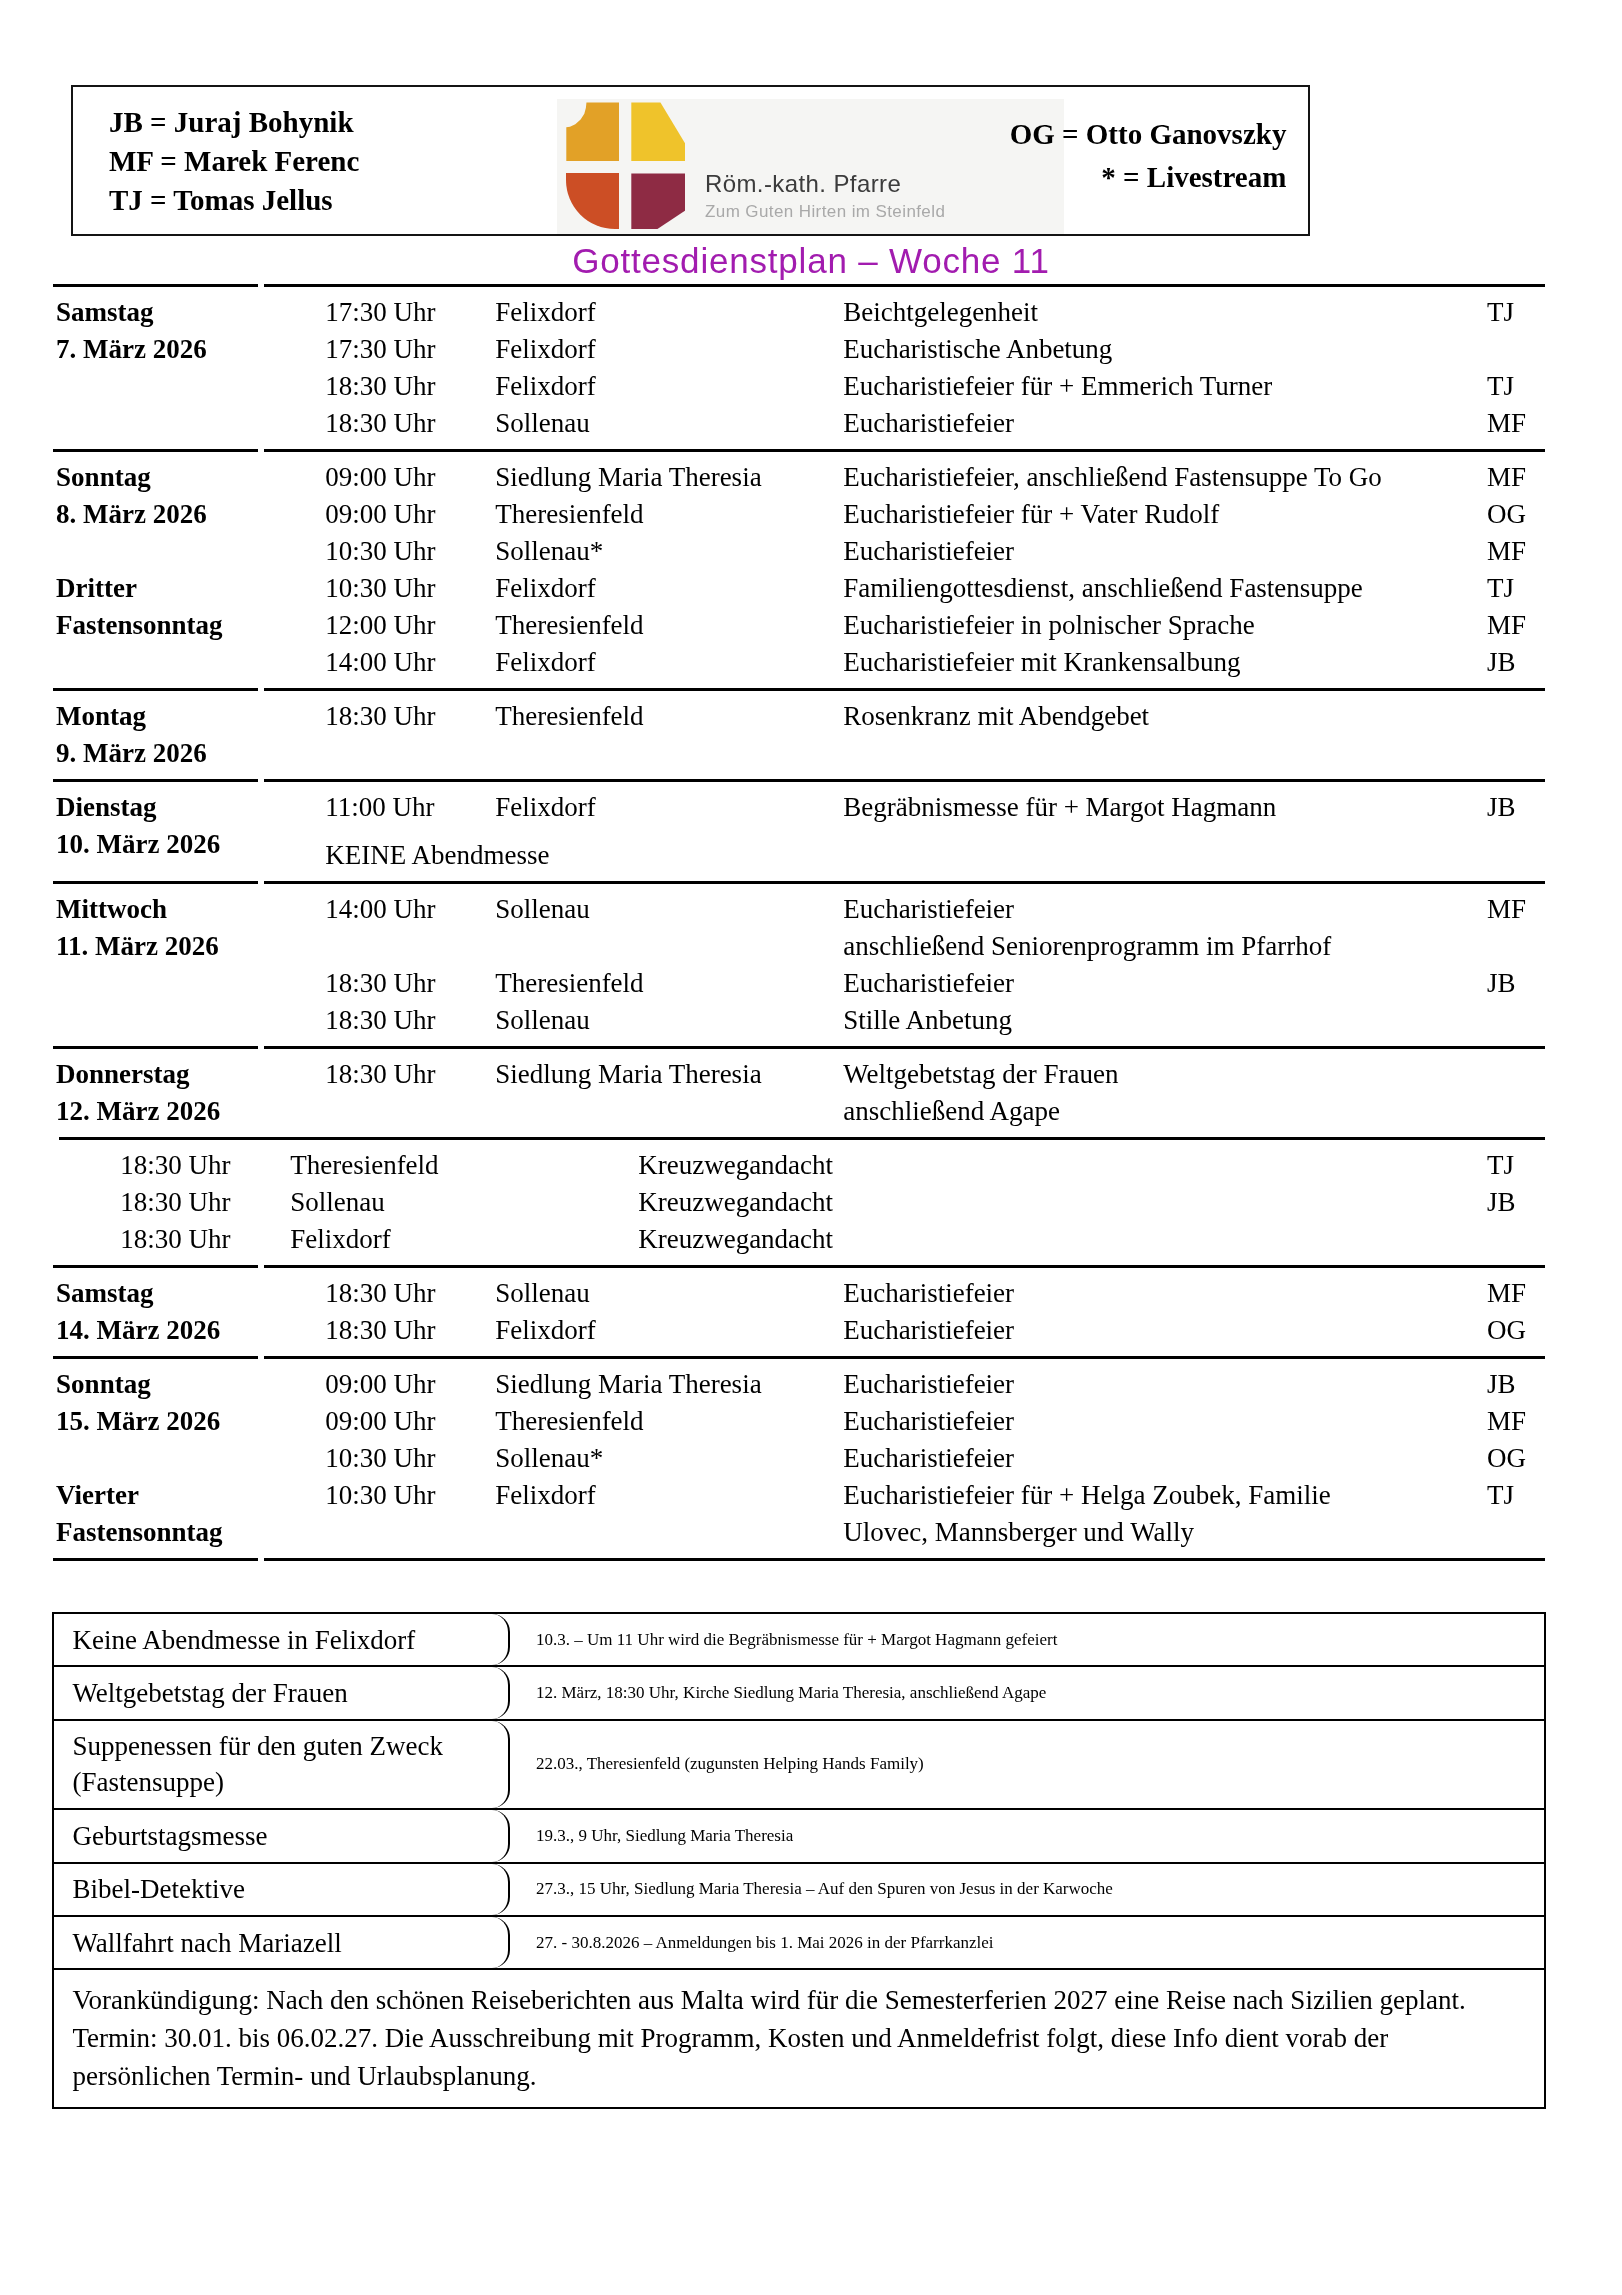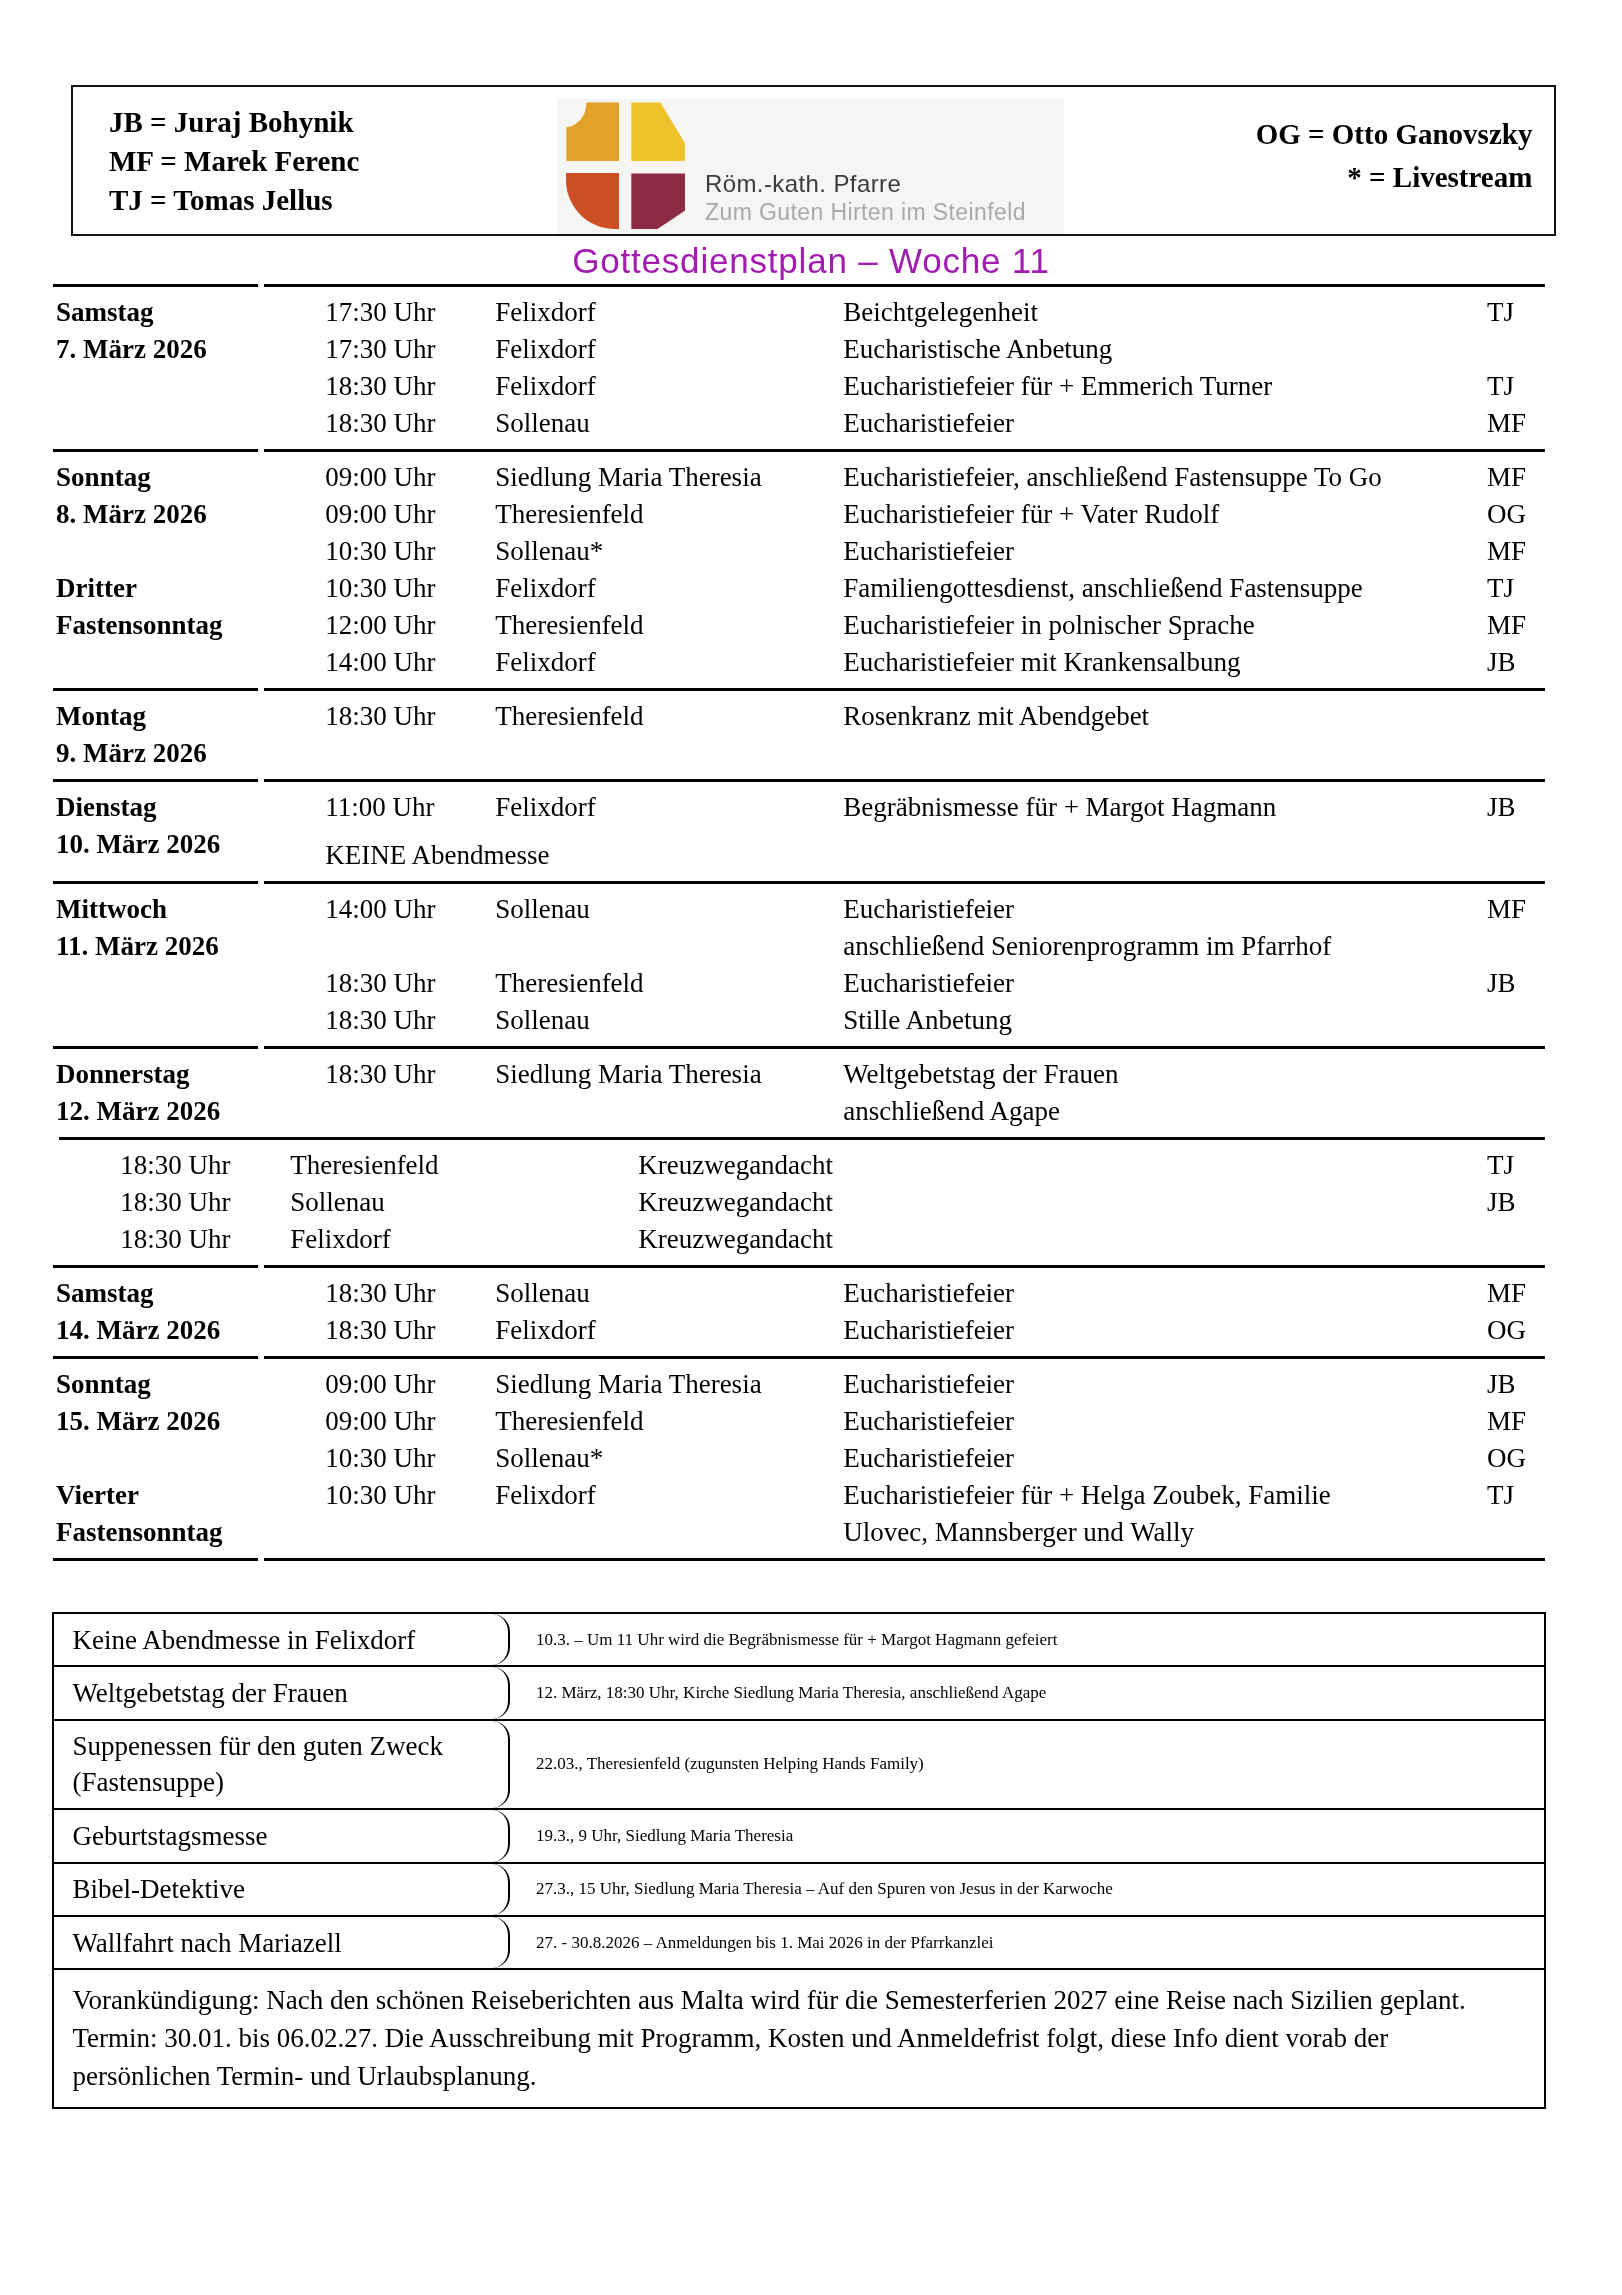--- a/index.html
+++ b/index.html
@@ -1,35 +1,35 @@
 <!DOCTYPE html>
 <html style="font-size:12.4px"><head>
 <meta charset="utf-8">
 <style>
   html,body{margin:0;padding:0;background:#e8e8e8;}
   .page{position:relative;width:1622px;height:2295px;background:#ffffff;overflow:hidden;
         font-family:"Liberation Serif","DejaVu Serif",serif;color:#000;}
   
-  .header-box{position:absolute;left:71px;top:85px;width:1485px;height:151px;
+  .header-box{position:absolute;left:71px;top:85px;width:1239px;height:151px;
               border:2.3px solid #141414;box-sizing:border-box;}
   .legend-left{position:absolute;left:36px;top:15.5px;font-weight:bold;font-size:29px;line-height:39px;white-space:nowrap;}
   .legend-right{position:absolute;right:21.6px;top:26px;text-align:right;font-weight:bold;font-size:29px;line-height:43px;white-space:nowrap;}
   .logo-panel{position:absolute;left:484px;top:11.6px;width:507px;height:135px;background:#f5f5f3;}
   .logo-cross{position:absolute;left:9.3px;top:3.9px;width:119px;height:127px;}
   .quad{position:absolute;}
   .q-tl{left:0;top:0;width:53px;height:59px;
         clip-path:polygon(38% 0,100% 0,100% 100%,0 100%,0 42%,7% 41%,17% 37%,27% 29%,34% 19%,37% 9%);}
   .q-tr{left:65px;top:0;width:54px;height:59px;
         clip-path:polygon(0 0,54% 0,100% 70%,100% 100%,0 100%);}
   .q-bl{left:0;top:71px;width:53px;height:56px;border-bottom-left-radius:49px;}
   .q-br{left:65px;top:71px;width:54px;height:56px;
         clip-path:polygon(0 0,100% 0,100% 66%,47% 100%,0 100%);}
   .logo-text{position:absolute;left:148px;top:70px;font-family:"Liberation Sans","DejaVu Sans",sans-serif;}
   .logo-title{font-size:24px;line-height:29px;color:#3c3c3c;letter-spacing:0.4px;}
-  .logo-sub{font-size:23px;line-height:28px;color:#a9a9a9;font-weight:300;letter-spacing:0.4px;}
+  .logo-sub{font-size:17px;line-height:28px;color:#a9a9a9;font-weight:300;letter-spacing:0.4px;}
   
   .doc-title{position:absolute;left:0;width:100%;text-align:center;
              font-family:"Liberation Sans","DejaVu Sans",sans-serif;font-weight:300;
              font-size:35px;line-height:39px;letter-spacing:0.8px;color:#a21caf;}
   .t1{top:241px;} .t2{top:1550px;}
   
   .schedule{position:absolute;left:53px;top:284px;width:1492px;font-size:27px;}
   .section{display:flex;}
   .day-col{width:205px;flex:0 0 205px;border-top:3.1px solid #000;padding:7px 0 7px 3.1px;box-sizing:border-box;}
   .events-col{flex:1;margin-left:6.2px;border-top:3.1px solid #000;padding:7px 0 7px 0;box-sizing:border-box;}

